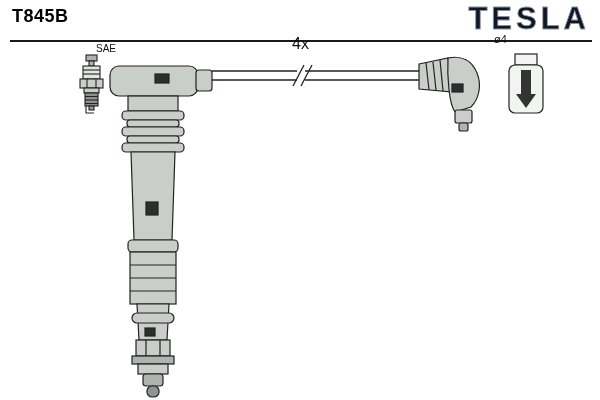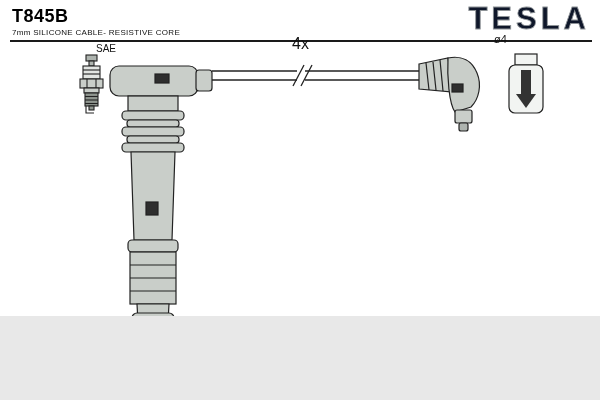--- a/index.html
+++ b/index.html
@@ -1,19 +1,19 @@
 <!DOCTYPE html>
 <html><head>
 <meta charset="utf-8">
 <style>
   html, body { margin: 0; padding: 0; background: #e8e8e8; }
   .page {
     position: relative;
     width: 600px;
-    height: 316px;
+    height: 400px;
     background: #ffffff;
     overflow: hidden;
     font-family: "Liberation Sans", sans-serif;
     color: #111;
   }
   .part-no {
     position: absolute;
     left: 12px;
     top: 6px;
     font-size: 18px;
@@ -56,21 +56,20 @@
     font-family: "Liberation Sans", sans-serif;
     fill: #111;
   }
 </style>
 </head>
 <body>
 
 <div class="page">
 
   <div class="part-no">T845B</div>
-  <div class="subtitle">7mm SILICONE CABLE- RESISTIVE CORE</div>
   <div class="brand">TESLA</div>
   <div class="rule"></div>
 
   <svg class="diagram" viewBox="0 0 600 400" width="600" height="400" aria-hidden="true">
 
     <g stroke="#222" stroke-width="1.1" fill="#c9cec9">
       <rect x="86" y="55" width="11" height="6" fill="#aeb4af"></rect>
       <rect x="89" y="61" width="5" height="5" fill="#aeb4af"></rect>
       <rect x="83" y="66" width="17" height="13" fill="#e2e5e2"></rect>
       <line x1="83" y1="70" x2="100" y2="70"></line>

